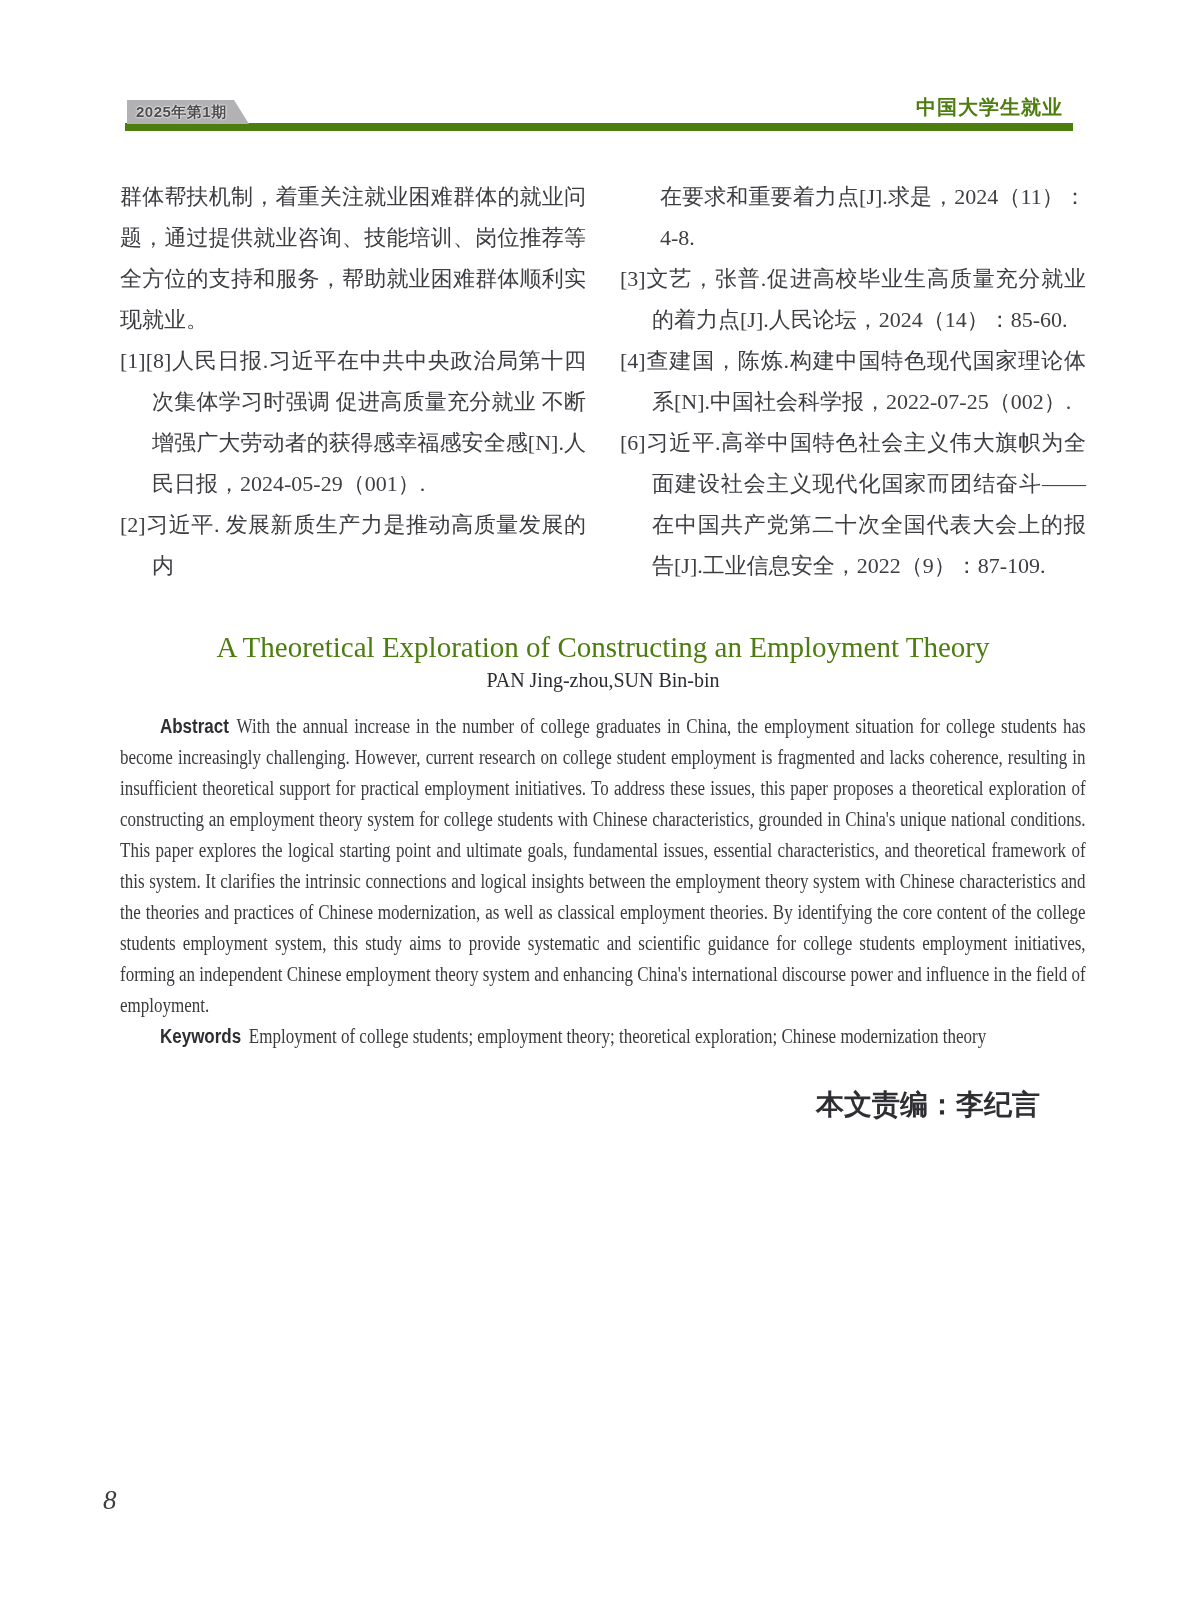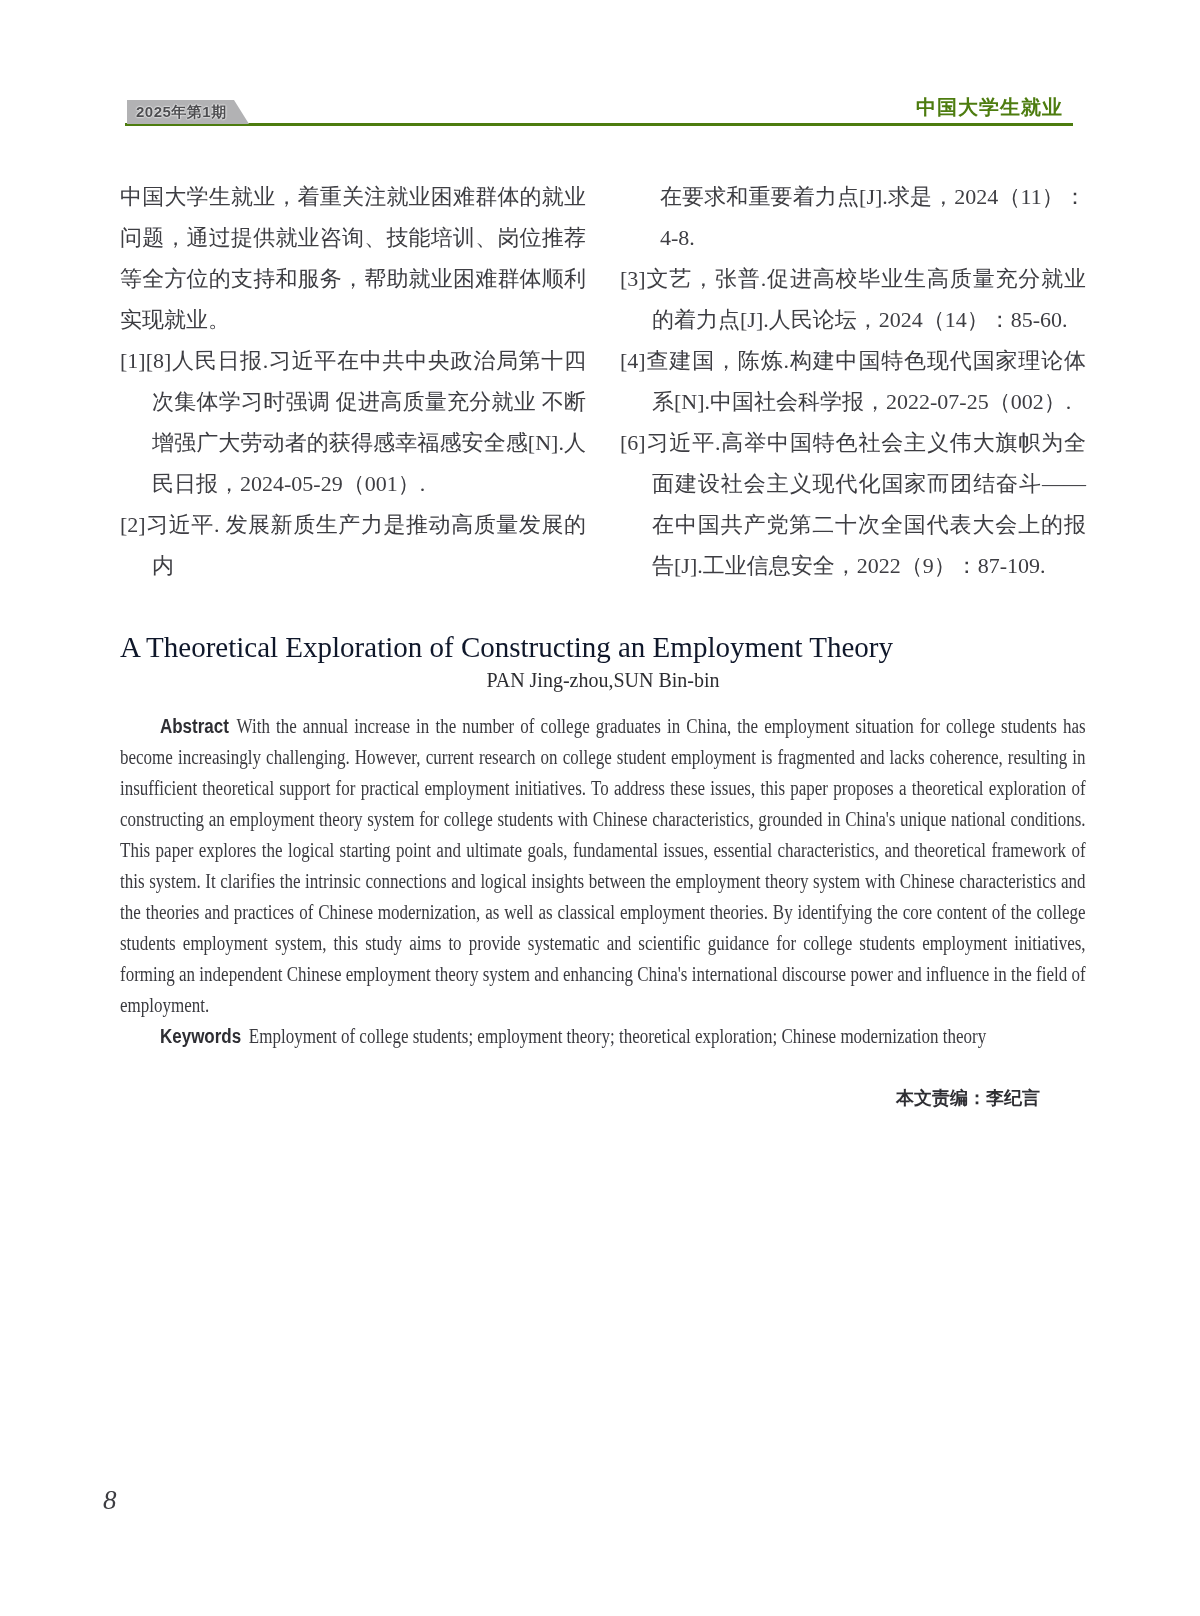--- a/index.html
+++ b/index.html
@@ -8,21 +8,21 @@
     width:1200px; height:1616px;
     background:#ffffff;
     overflow:hidden;
     font-family:"Liberation Serif","DejaVu Serif",serif;
     color:#3d3d42;
   }
 
   
   .header {
     position:absolute; top:97px; left:125px; width:948px; height:26px;
-    border-bottom:3px solid #4d7c0f;
+    border-bottom:8px solid #4d7c0f;
     text-align:center;
   }
   .issue-badge {
     position:absolute; left:2px; bottom:-1px;
     width:122px; height:24px;
     background:#b2b2b4;
     clip-path:polygon(0 0, calc(100% - 15px) 0, 100% 100%, 0 100%);
     font-family:"Liberation Sans","DejaVu Sans",sans-serif;
     font-size:15px; font-weight:700; color:#4c4c4f;
     text-shadow:0 0 2px #ffffff, 0 0 2px #ffffff;
@@ -48,21 +48,21 @@
     font-family:"Liberation Sans","DejaVu Sans",sans-serif;
     font-weight:700; color:#2e2e33;
     text-indent:44px; margin-top:41px !important; margin-bottom:0;
   }
   .ref-item { padding-left:32px; text-indent:-32px; }
   .ref-cont-first { padding-left:40px; }
 
   
   .english { position:absolute; top:630px; left:120px; width:966px; }
   .en-title {
-    font-size:29px; line-height:34px; color:#0f172a;
+    text-align:center; font-size:29px; line-height:34px; color:#4d7c0f;
     margin:0;
   }
   .en-authors {
     text-align:center; font-size:20px; line-height:33px; color:#2c2c30;
     margin:0;
   }
   .condensed {
     width:1136px;
     transform:scaleX(0.85); transform-origin:0 0;
   }
@@ -74,42 +74,42 @@
   .lead-label {
     font-family:"Liberation Sans","DejaVu Sans",sans-serif;
     font-weight:600; color:#2e2e33; padding-right:9px;
   }
   .keywords { margin:0; font-size:20px; line-height:31px; text-indent:47px; color:#3a3a3f; }
 
   .editor-line {
     margin-top:34px; padding-right:46px;
     text-align:right;
     font-family:"Liberation Sans","DejaVu Sans",sans-serif;
-    font-size:18px; font-weight:700; color:#2e2e33;
+    font-size:28px; font-weight:700; color:#2e2e33;
   }
 
   
   .page-number {
     position:absolute; left:103px; top:1485px;
     font-size:27px; font-style:italic; color:#3d3d42;
   }
 </style>
 </head>
 <body>
 
 <div class="page">
 
   <div class="header">
     <div class="issue-badge">2025年第1期</div>
     <div class="journal-name">中国大学生就业</div>
   </div>
 
   <div class="columns">
     <div class="col">
-      <p class="para-cont">中国大学生就业，着重关注就业困难群体的就业问题，通过提供就业咨询、技能培训、岗位推荐等全方位的支持和服务，帮助就业困难群体顺利实现就业。</p>
+      <p class="para-cont">群体帮扶机制，着重关注就业困难群体的就业问题，通过提供就业咨询、技能培训、岗位推荐等全方位的支持和服务，帮助就业困难群体顺利实现就业。</p>
       <p class="ref-item">[1][8]人民日报.习近平在中共中央政治局第十四次集体学习时强调 促进高质量充分就业 不断增强广大劳动者的获得感幸福感安全感[N].人民日报，2024-05-29（001）.</p>
       <p class="ref-item">[2]习近平. 发展新质生产力是推动高质量发展的内</p>
     </div>
     <div class="col">
       <p class="ref-cont-first">在要求和重要着力点[J].求是，2024（11）：4-8.</p>
       <p class="ref-item">[3]文艺，张普.促进高校毕业生高质量充分就业的着力点[J].人民论坛，2024（14）：85-60.</p>
       <p class="ref-item">[4]查建国，陈炼.构建中国特色现代国家理论体系[N].中国社会科学报，2022-07-25（002）.</p>
       <p class="ref-item">[6]习近平.高举中国特色社会主义伟大旗帜为全面建设社会主义现代化国家而团结奋斗——在中国共产党第二十次全国代表大会上的报告[J].工业信息安全，2022（9）：87-109.</p>
     </div>
   </div>

